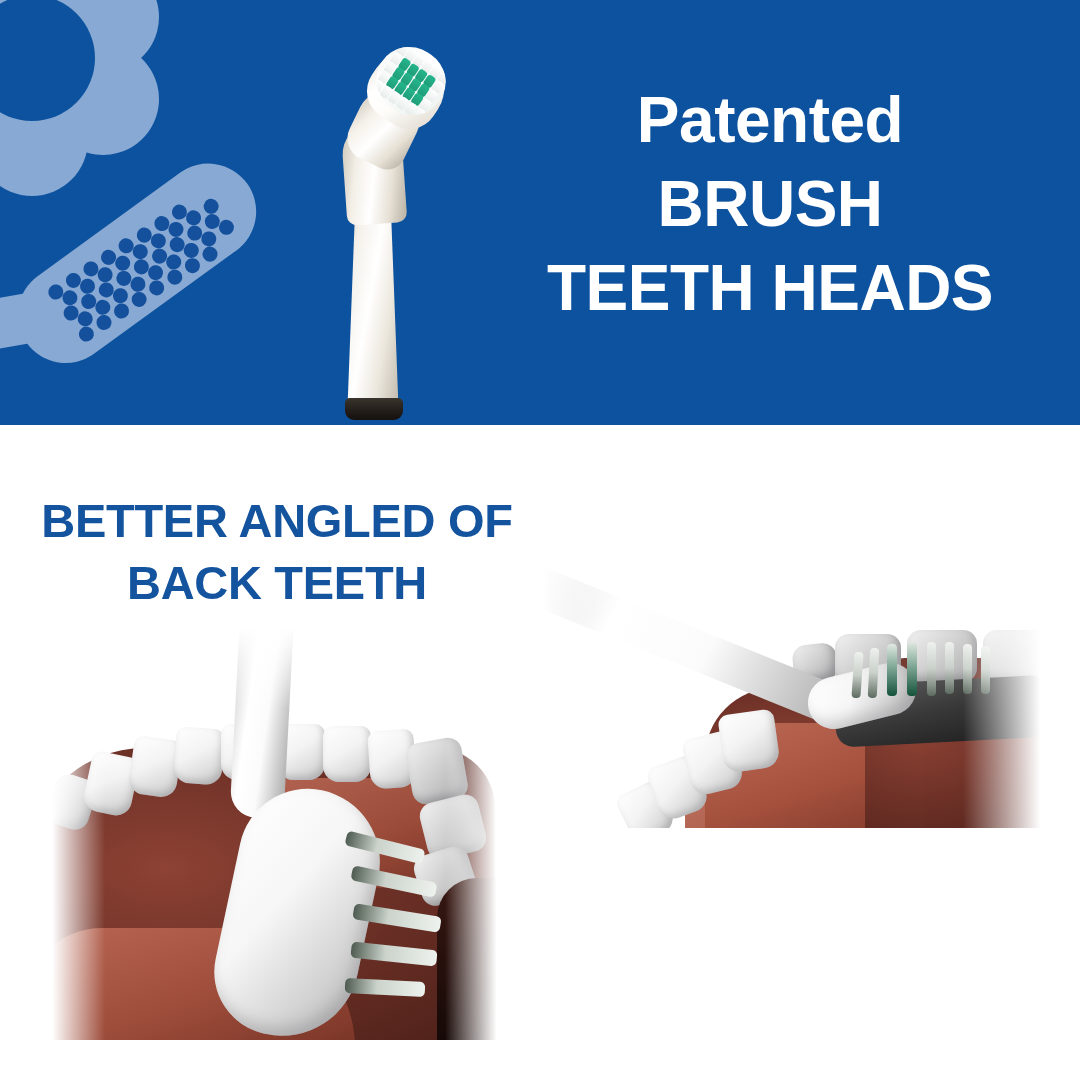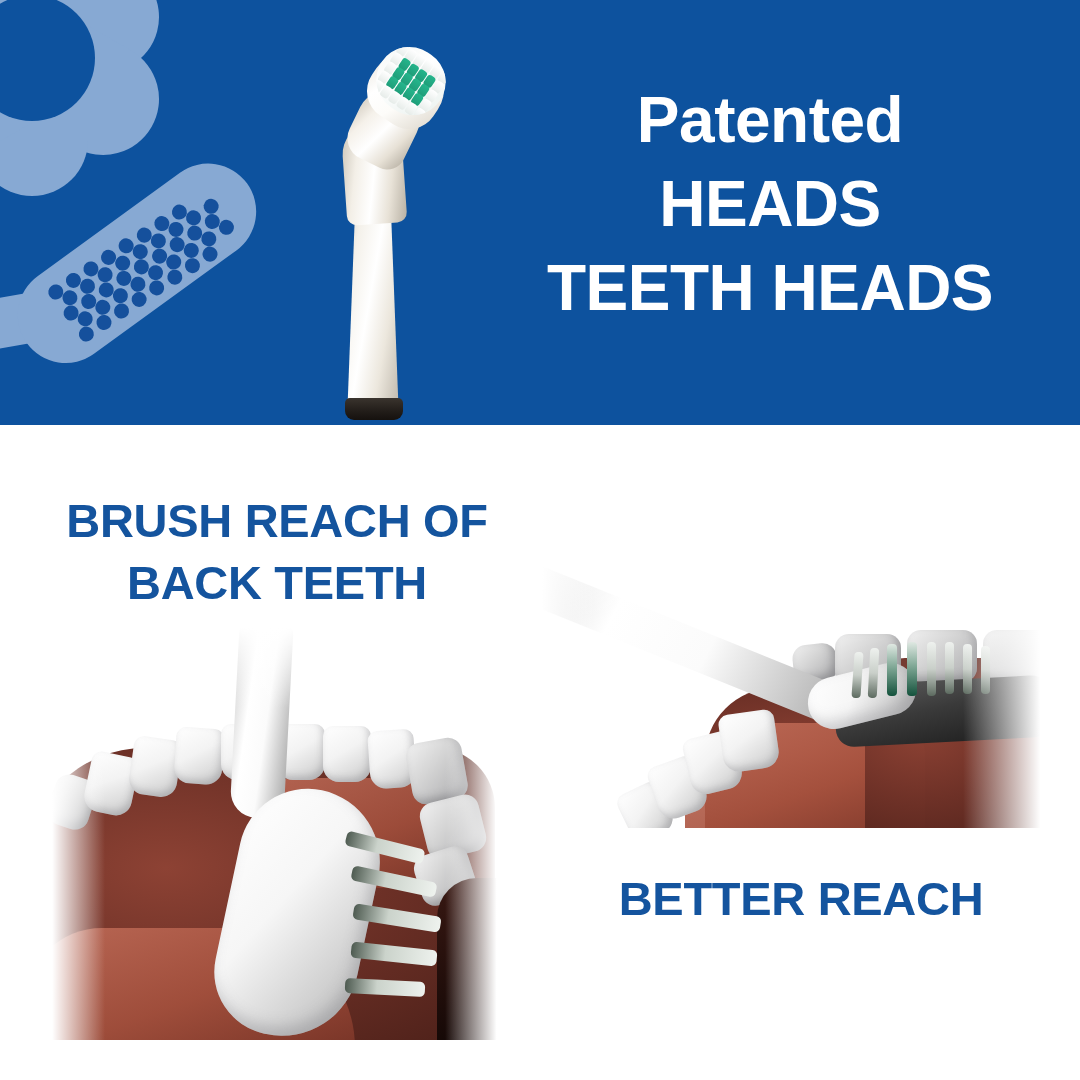--- a/index.html
+++ b/index.html
@@ -424,32 +424,31 @@
           <b style="left: 26px; top: 50px; background: linear-gradient(rgb(255, 255, 255) 0%, rgb(230, 236, 233) 100%);"></b>
           <b style="left: 36px; top: 50px; background: linear-gradient(rgb(255, 255, 255) 0%, rgb(230, 236, 233) 100%);"></b>
           <b style="left: 46px; top: 50px; background: linear-gradient(rgb(255, 255, 255) 0%, rgb(230, 236, 233) 100%);"></b>
           <b style="left: 56px; top: 50px; background: linear-gradient(rgb(255, 255, 255) 0%, rgb(230, 236, 233) 100%);"></b>
         </div>
       <div class="ph-base"></div>
     </div>
 
     <div class="headline">
       <div class="line">Patented</div>
-      <div class="line">HEADS</div>
+      <div class="line">BRUSH</div>
       <div class="line">TEETH HEADS</div>
     </div>
   </div>
 
   <div class="caption-left">
-    <div>BRUSH REACH OF</div>
+    <div>BETTER ANGLED OF</div>
     <div>BACK TEETH</div>
   </div>
 
   <div class="caption-right">
-    <div>BETTER REACH</div>
   </div>
 
   <div class="panel panel-right">
     <div class="mouth">
 
       <div class="gum-dark" style="left:170px; top:150px; width:360px; height:160px; border-radius:70px 40px 0 0;"></div>
       <div class="gum-light" style="left:150px; top:185px; width:240px; height:120px; border-radius:90px 30px 0 0; opacity:.9;"></div>
       <div class="gum-dark" style="left:330px; top:120px; width:200px; height:180px; border-radius:40px 60px 0 0; opacity:.95;"></div>
 
       <div class="tooth" style="left:88px; top:248px; width:46px; height:52px; transform:rotate(-26deg);"></div>

